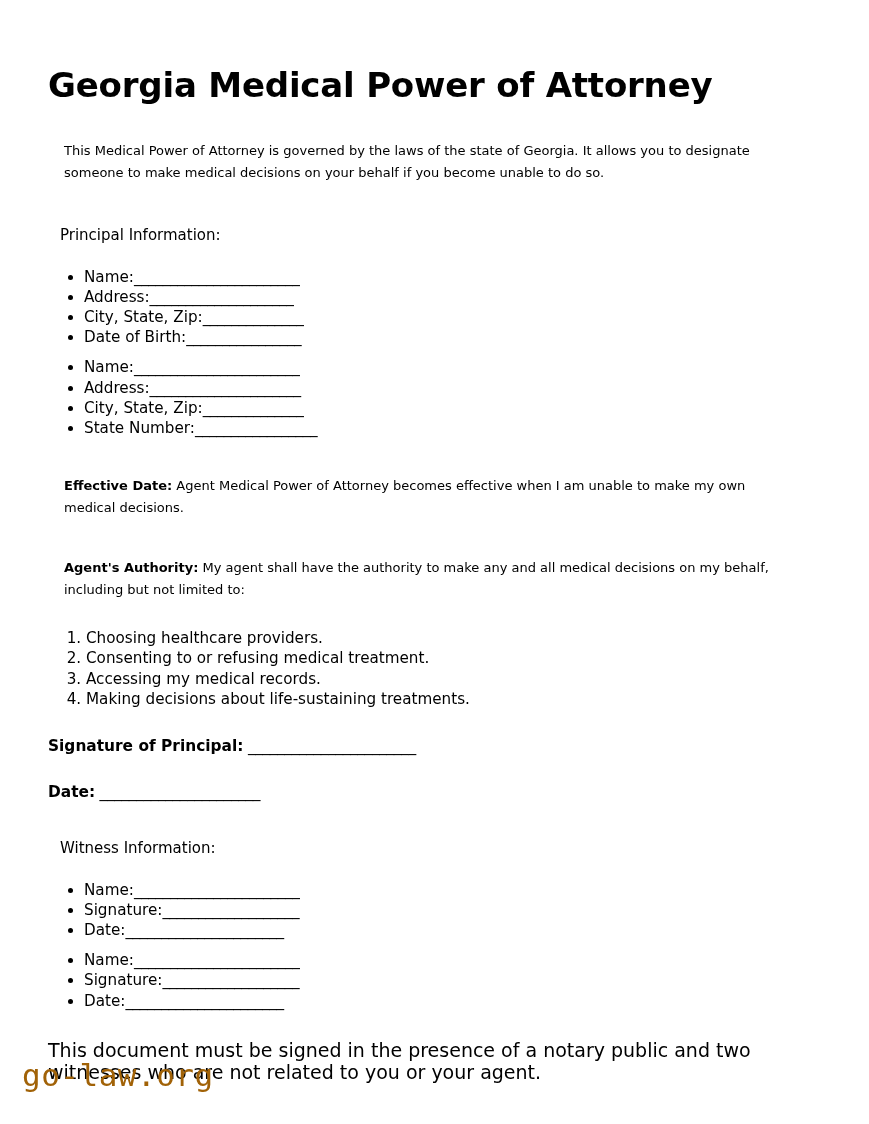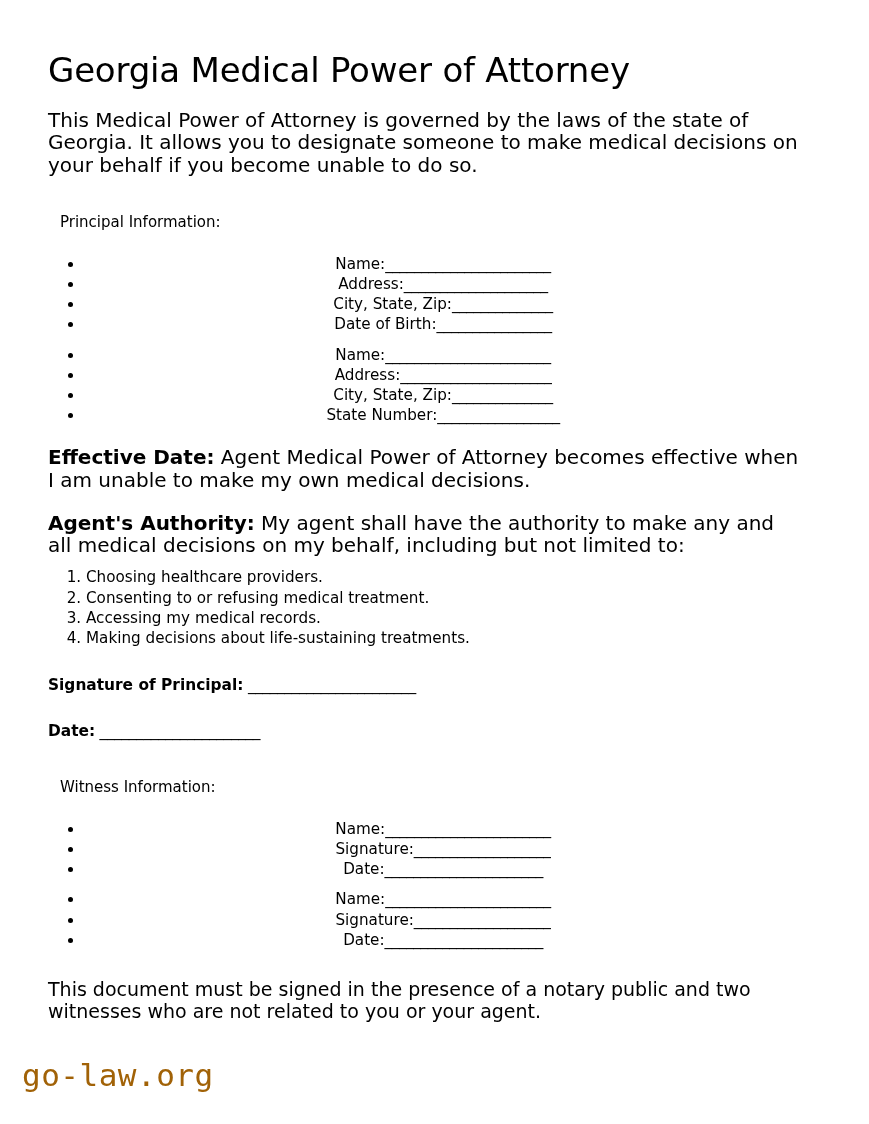--- a/index.html
+++ b/index.html
@@ -24,48 +24,47 @@
     padding: 0;
   }
   .content {
     position: absolute;
     left: 48px;
     top: 0;
     width: 754px;
   }
   .doc-title {
     font-size: 34px;
-    font-weight: normal;
+    font-weight: bold;
     line-height: 1.15;
     margin: 0;
-    padding-top: 51px;
+    padding-top: 66px;
     letter-spacing: -0.2px;
   }
   p.para {
-    font-size: 20px;
+    font-size: 13px;
     line-height: 22.2px;
-    margin: 0;
+    margin: 16px;
     padding-top: 19px;
     text-align: left;
   }
   p.para.tight {
     padding-top: 21px;
   }
   h2.section {
     font-size: 15px;
     font-weight: normal;
     line-height: 20px;
     margin: 12px;
     padding-top: 24px;
   }
   ul.fields {
     margin: 0;
     padding: 10px 0 0 36px;
     list-style: disc;
-    text-align: center;
   }
   ul.fields li {
     font-size: 15.2px;
     line-height: 20.2px;
     margin: 0;
     padding: 0;
   }
   ol.authority {
     margin: 0;
     padding: 11px 0 0 38px;

